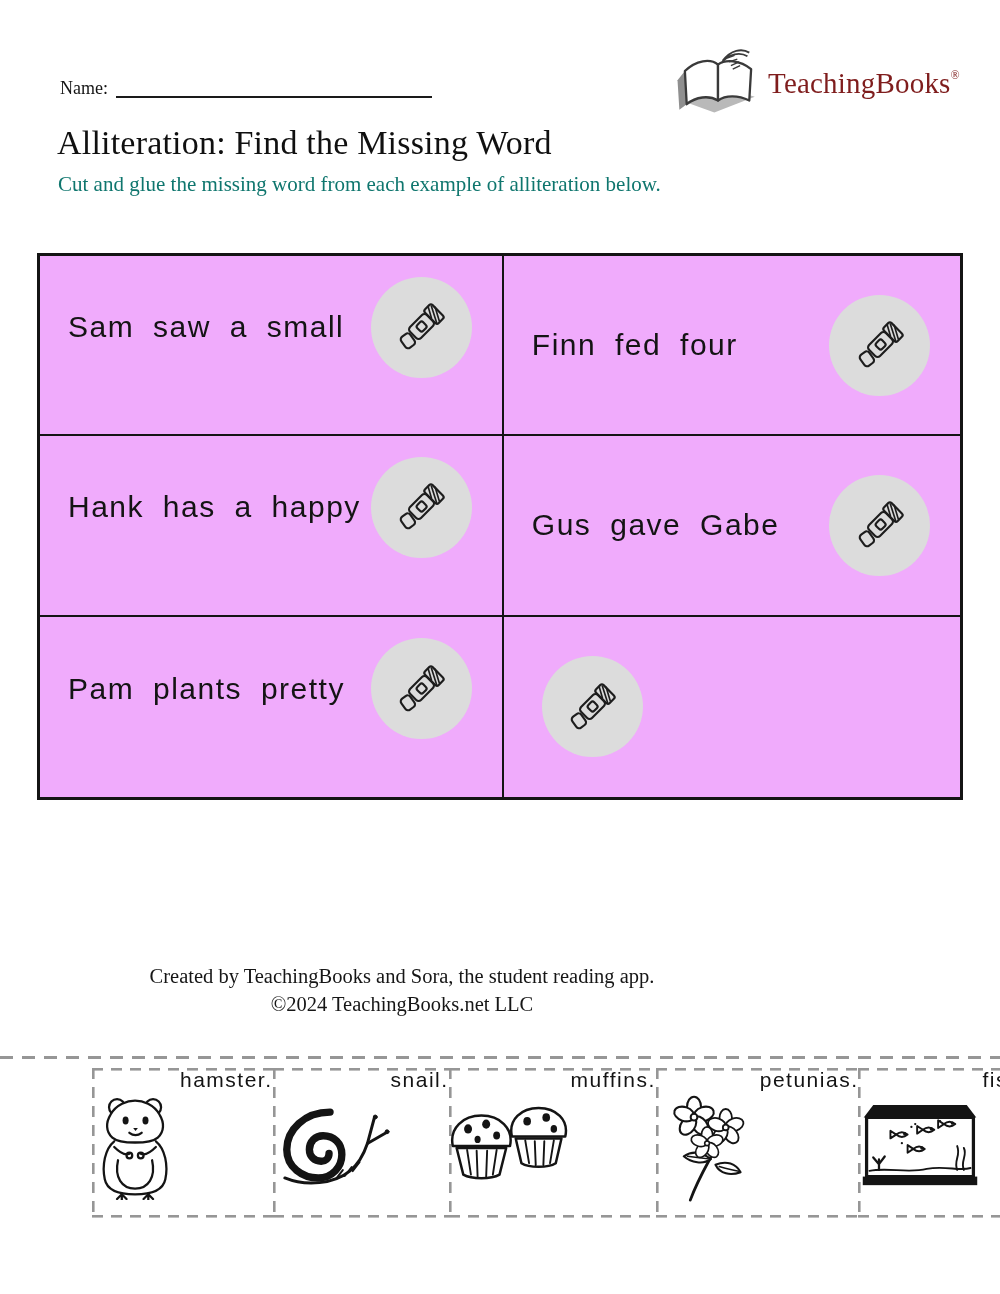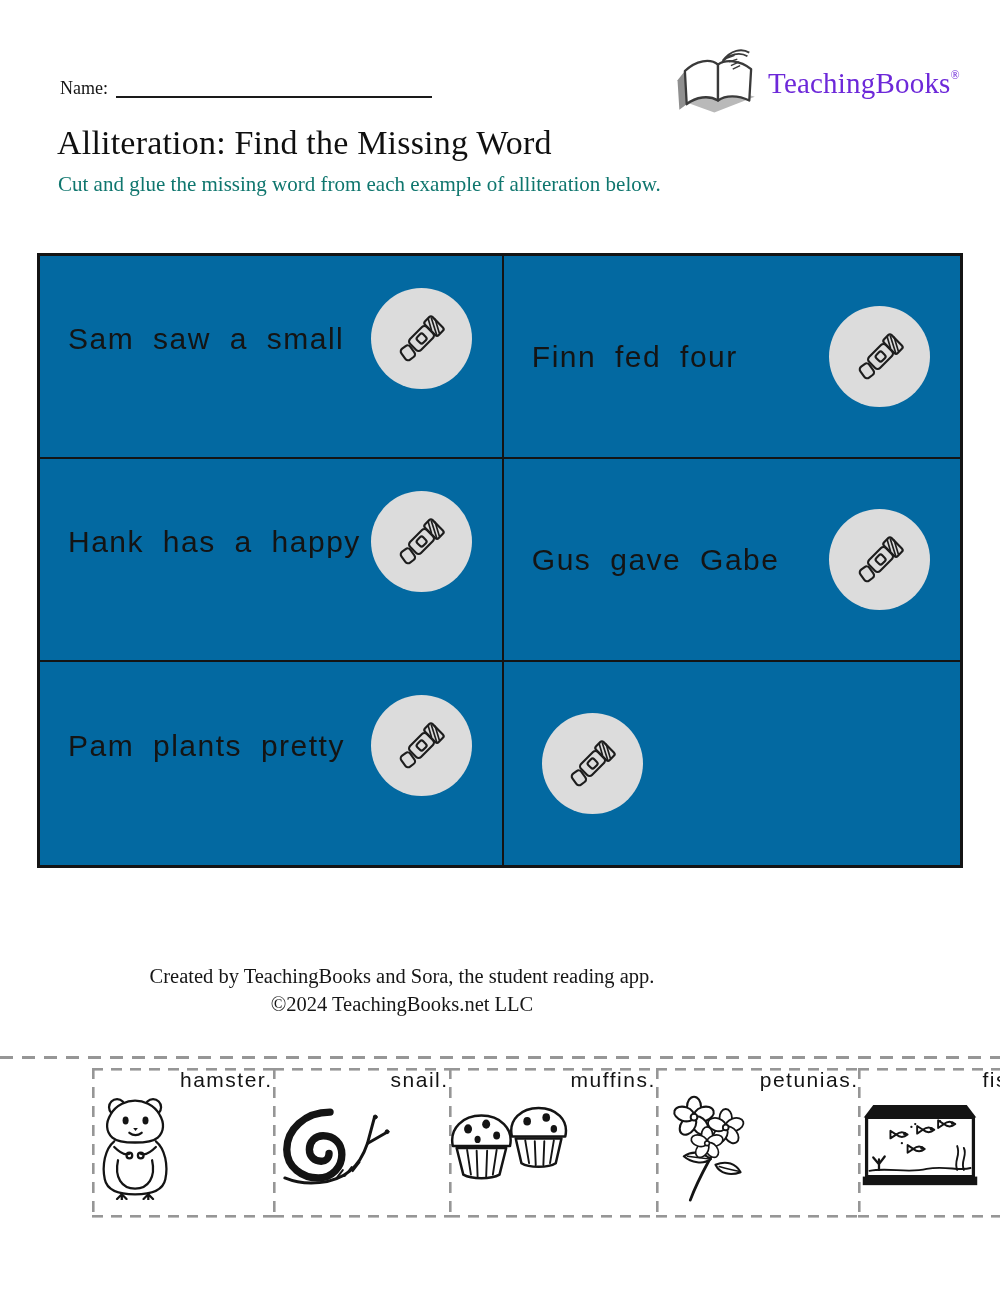--- a/index.html
+++ b/index.html
@@ -2,30 +2,30 @@
 <html><head>
 <meta charset="utf-8">
 <style>
   html,body{margin:0;padding:0;background:#fff;}
   body{width:1000px;height:1294px;position:relative;font-family:"Liberation Serif",serif;color:#141414;overflow:hidden;}
 
   
   .name-row{position:absolute;left:60px;top:70px;font-size:18px;}
   .name-line{display:inline-block;width:316px;height:26px;border-bottom:2.5px solid #1a1a1a;margin-left:8px;vertical-align:-4px;}
   .logo{position:absolute;left:672px;top:48px;display:flex;align-items:center;}
-  .logo-text{font-size:29px;color:#6d28d9;letter-spacing:.2px;margin-left:4px;}
+  .logo-text{font-size:29px;color:#7f1d1d;letter-spacing:.2px;margin-left:4px;}
   .logo-text sup{font-size:12px;vertical-align:14px;}
 
   
   .title{position:absolute;left:57px;top:124px;font-size:34px;font-weight:400;color:#101010;letter-spacing:.2px;}
   .subtitle{position:absolute;left:58px;top:172px;font-size:21px;color:#0f766e;}
 
   
-  .wtable{position:absolute;left:37px;top:253px;width:926px;height:615px;border:3px solid #141414;box-sizing:border-box;
-          display:grid;grid-template-columns:1fr 1fr;grid-template-rows:1fr 1fr 1fr;background:#0369a1;}
+  .wtable{position:absolute;left:37px;top:253px;width:926px;height:547px;border:3px solid #141414;box-sizing:border-box;
+          display:grid;grid-template-columns:1fr 1fr;grid-template-rows:1fr 1fr 1fr;background:#f0abfc;}
   .wcell{border-right:2.5px solid #141414;border-bottom:2.5px solid #141414;box-sizing:border-box;
          display:flex;align-items:center;justify-content:space-between;padding:0 30px 36px 28px;}
   .wcell:nth-child(2n){border-right:none;margin-top:36px;}
   .wcell:nth-child(n+5){border-bottom:none;}
   .phrase{font-family:"Liberation Sans",sans-serif;font-size:30px;color:#141414;letter-spacing:1.5px;word-spacing:9px;white-space:nowrap;}
   .glue-spot{width:101px;height:101px;border-radius:50%;background:#dcdcdc;flex:0 0 auto;
              display:flex;align-items:center;justify-content:center;margin-left:10px;}
 
   
   .credit{position:absolute;left:0;top:962px;width:804px;text-align:center;font-size:20.5px;line-height:28px;color:#161616;}

